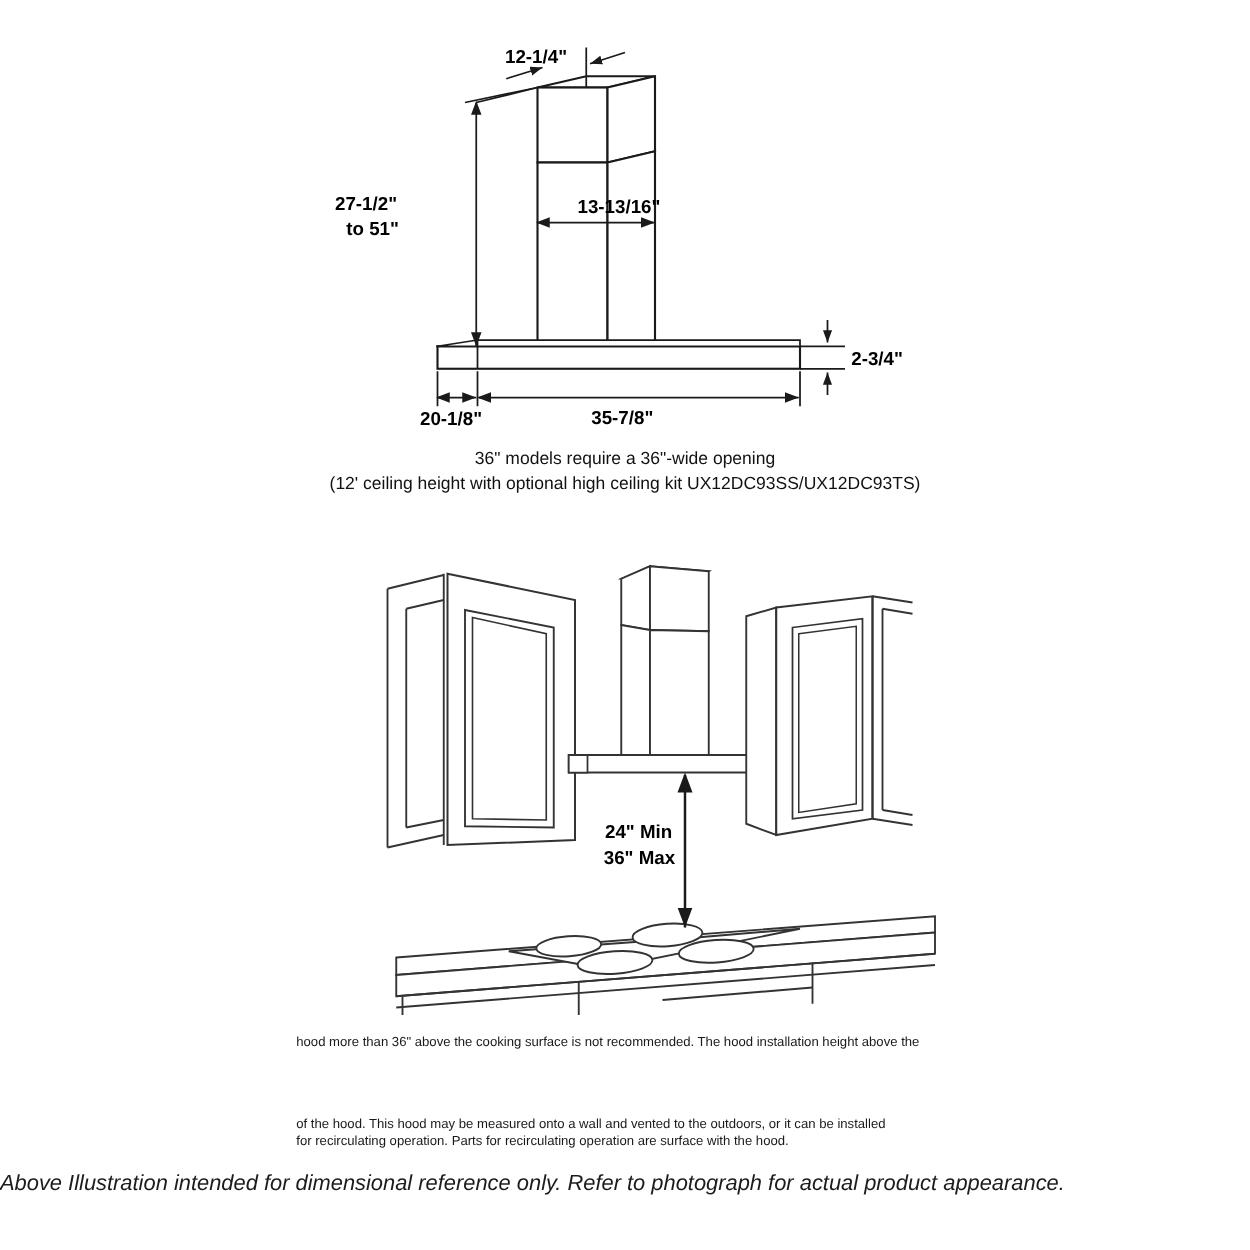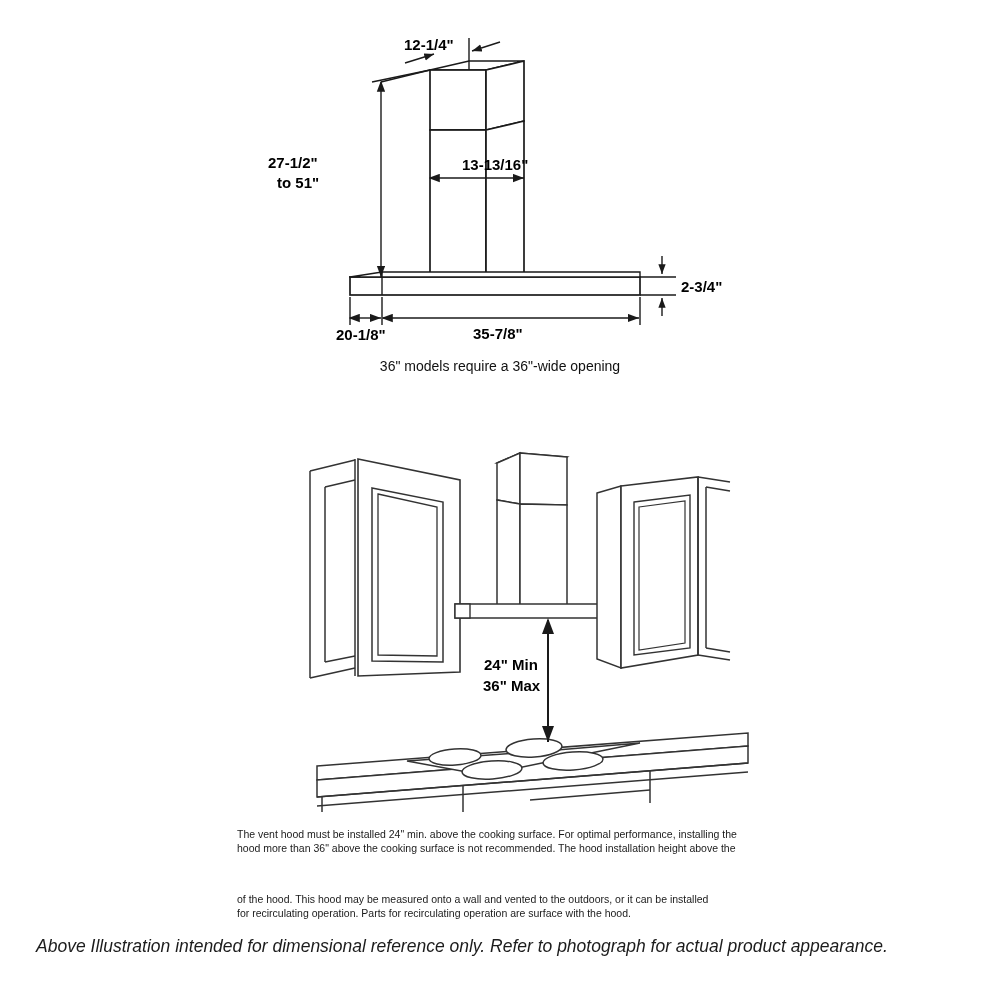--- a/index.html
+++ b/index.html
@@ -53,21 +53,20 @@
     text-align: center;
     width: 100%;
     left: 0;
   }
   .spec-block div { white-space: nowrap; }
   .footer-caption {
     position: absolute;
     left: 0;
     top: 936px;
     width: 924px;
-    text-align: center;
     font-family: "Liberation Sans", sans-serif;
     font-style: italic;
     font-size: 17.5px;
     color: #1c1c1c;
   }
 </style>
 </head>
 <body>
 
 <div id="page">
@@ -154,20 +153,21 @@
       <line x1="350" y1="318" x2="381" y2="318" marker-start="url(#arrStart)" marker-end="url(#arrEnd)"></line>
 
       <line x1="383" y1="318" x2="639" y2="318" marker-start="url(#arrStart)" marker-end="url(#arrEnd)"></line>
     </g>
     <text class="dim-label" x="336" y="340">20-1/8"</text>
     <text class="dim-label" x="473" y="339">35-7/8"</text>
   </svg>
 
   <div class="spec-block" style="top:357px;">
     <div>36" models require a 36"-wide opening</div>
+    <div>(12' ceiling height with optional high ceiling kit UX12DC93SS/UX12DC93TS)</div>
   </div>
 
   <svg class="diagram" viewBox="0 0 1000 1000">
     <g fill="none" stroke="#333333" stroke-width="1.5" stroke-linejoin="miter" stroke-linecap="butt">
 
       <g>
         <line x1="310" y1="471" x2="355" y2="460"></line>
         <line x1="310" y1="471" x2="310" y2="678"></line>
         <line x1="310" y1="678" x2="355" y2="668"></line>
         <line x1="325" y1="487" x2="355" y2="480"></line>
@@ -252,21 +252,20 @@
     </g>
 
     <g stroke="#1a1a1a" stroke-width="2" fill="none">
       <line x1="548" y1="620" x2="548" y2="742" marker-start="url(#arrStart)" marker-end="url(#arrEnd)"></line>
     </g>
     <text class="dim-label" x="484" y="670">24" Min</text>
     <text class="dim-label" x="483" y="691">36" Max</text>
   </svg>
 
   <div class="note-block" style="left:237px; top:828px; width:540px;">
-    <div>The vent hood must be installed 24" min. above the cooking surface. For optimal performance, installing the</div>
     <div>hood more than 36" above the cooking surface is not recommended. The hood installation height above the</div>
   </div>
 
   <div class="note-block" style="left:237px; top:893px; width:540px;">
     <div>of the hood. This hood may be measured onto a wall and vented to the outdoors, or it can be installed</div>
     <div>for recirculating operation. Parts for recirculating operation are surface with the hood.</div>
   </div>
 
   <div class="footer-caption">Above Illustration intended for dimensional reference only. Refer to photograph for actual product appearance.</div>
 

